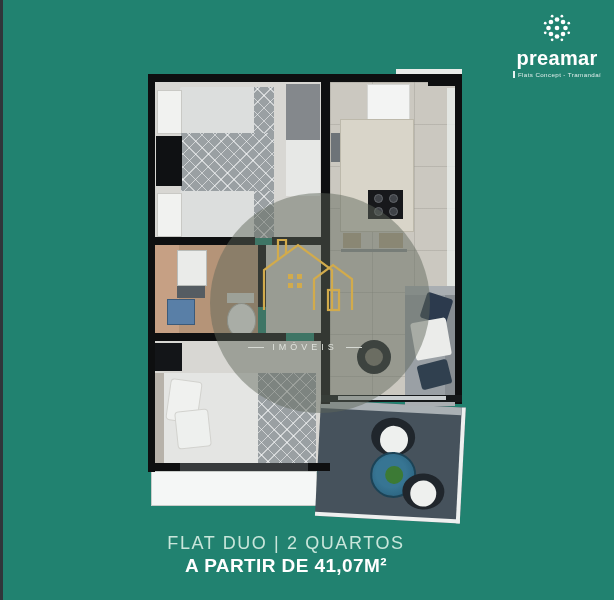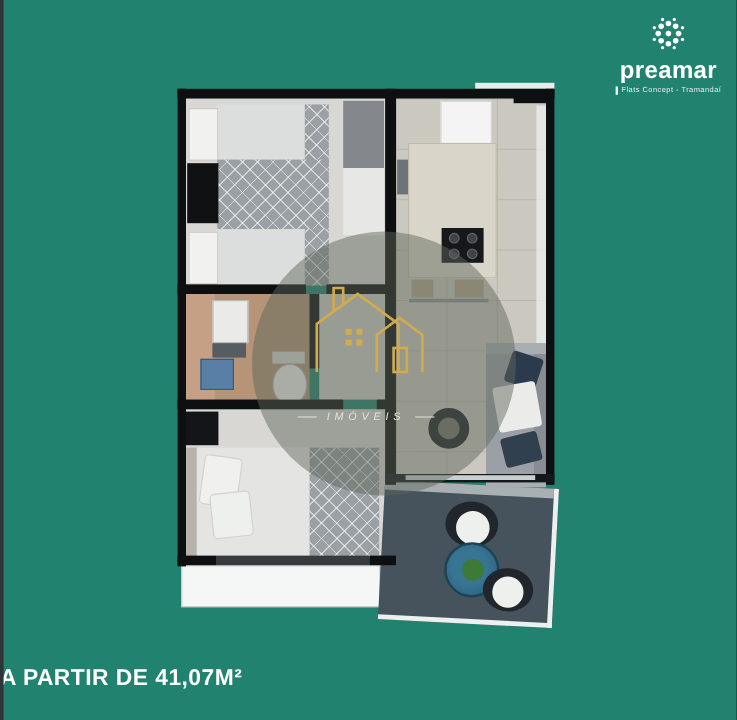--- a/index.html
+++ b/index.html
@@ -34,31 +34,31 @@
   .wm-title{
     left:148px;top:311px;width:314px;text-align:center;z-index:41;
     color:#e7e9e4;font-size:18px;letter-spacing:3px;font-weight:400;
     text-shadow:0 0 2px rgba(40,45,40,.35);
   }
   .wm-sub{
     left:148px;top:342px;width:314px;z-index:41;display:flex;
     align-items:center;justify-content:center;gap:8px;
   }
   .wm-sub .dash{width:16px;height:1px;background:#d6d9d3;}
-  .wm-sub .txt{color:#dfe2dc;font-size:9px;letter-spacing:4px;font-weight:400;font-style:italic;}
+  .wm-sub .txt{color:#dfe2dc;font-size:9px;letter-spacing:4px;font-weight:400;}
   
   .brand{left:498px;top:12px;width:118px;text-align:center;z-index:50;color:#fff;}
   .brand-name{font-size:20px;font-weight:bold;letter-spacing:.3px;line-height:1.05;}
   .brand-tag{display:flex;align-items:center;justify-content:center;gap:3px;margin-top:2px;}
   .brand-tag .bar{width:2px;height:7px;background:#fff;opacity:.9;}
   .brand-tag .txt{font-size:6.2px;letter-spacing:.4px;color:rgba(255,255,255,.88);white-space:nowrap;}
   
   .cap1{left:0;top:533px;width:572px;text-align:center;z-index:50;
     color:#c9e6db;font-size:18px;letter-spacing:1.6px;font-weight:400;}
-  .cap2{left:0;top:555px;width:572px;z-index:50;
+  .cap2{left:0;top:555px;width:572px;text-align:center;z-index:50;
     color:#ffffff;font-size:19px;letter-spacing:.4px;font-weight:bold;}
   
   .edge{left:0;top:0;width:3px;height:600px;background:#30353a;z-index:60;}
   .balcony{
     left:321px;top:400px;width:141px;height:112px;z-index:15;
     transform:rotate(3deg);transform-origin:top left;
     background:#46525c;border-right:4px solid #eef0ef;border-bottom:4px solid #eef0ef;
   }
   .glass{background:#c9ced0;z-index:31;}
   .burner{position:absolute;width:7px;height:7px;border-radius:50%;
@@ -188,16 +188,17 @@
       <circle cx="21.6" cy="3.9" r="1.3"></circle>
         <circle cx="28.1" cy="10.4" r="1.3"></circle>
     </svg>
     <div class="brand-name">preamar</div>
     <div class="brand-tag">
       <span class="bar"></span>
       <span class="txt">Flats Concept - Tramandaí</span>
     </div>
   </div>
 
+  <div class="abs cap1">FLAT DUO | 2 QUARTOS</div>
   <div class="abs cap2">A PARTIR DE 41,07M²</div>
 
   <div class="abs edge"></div>
 </div>
 
 </body></html>

